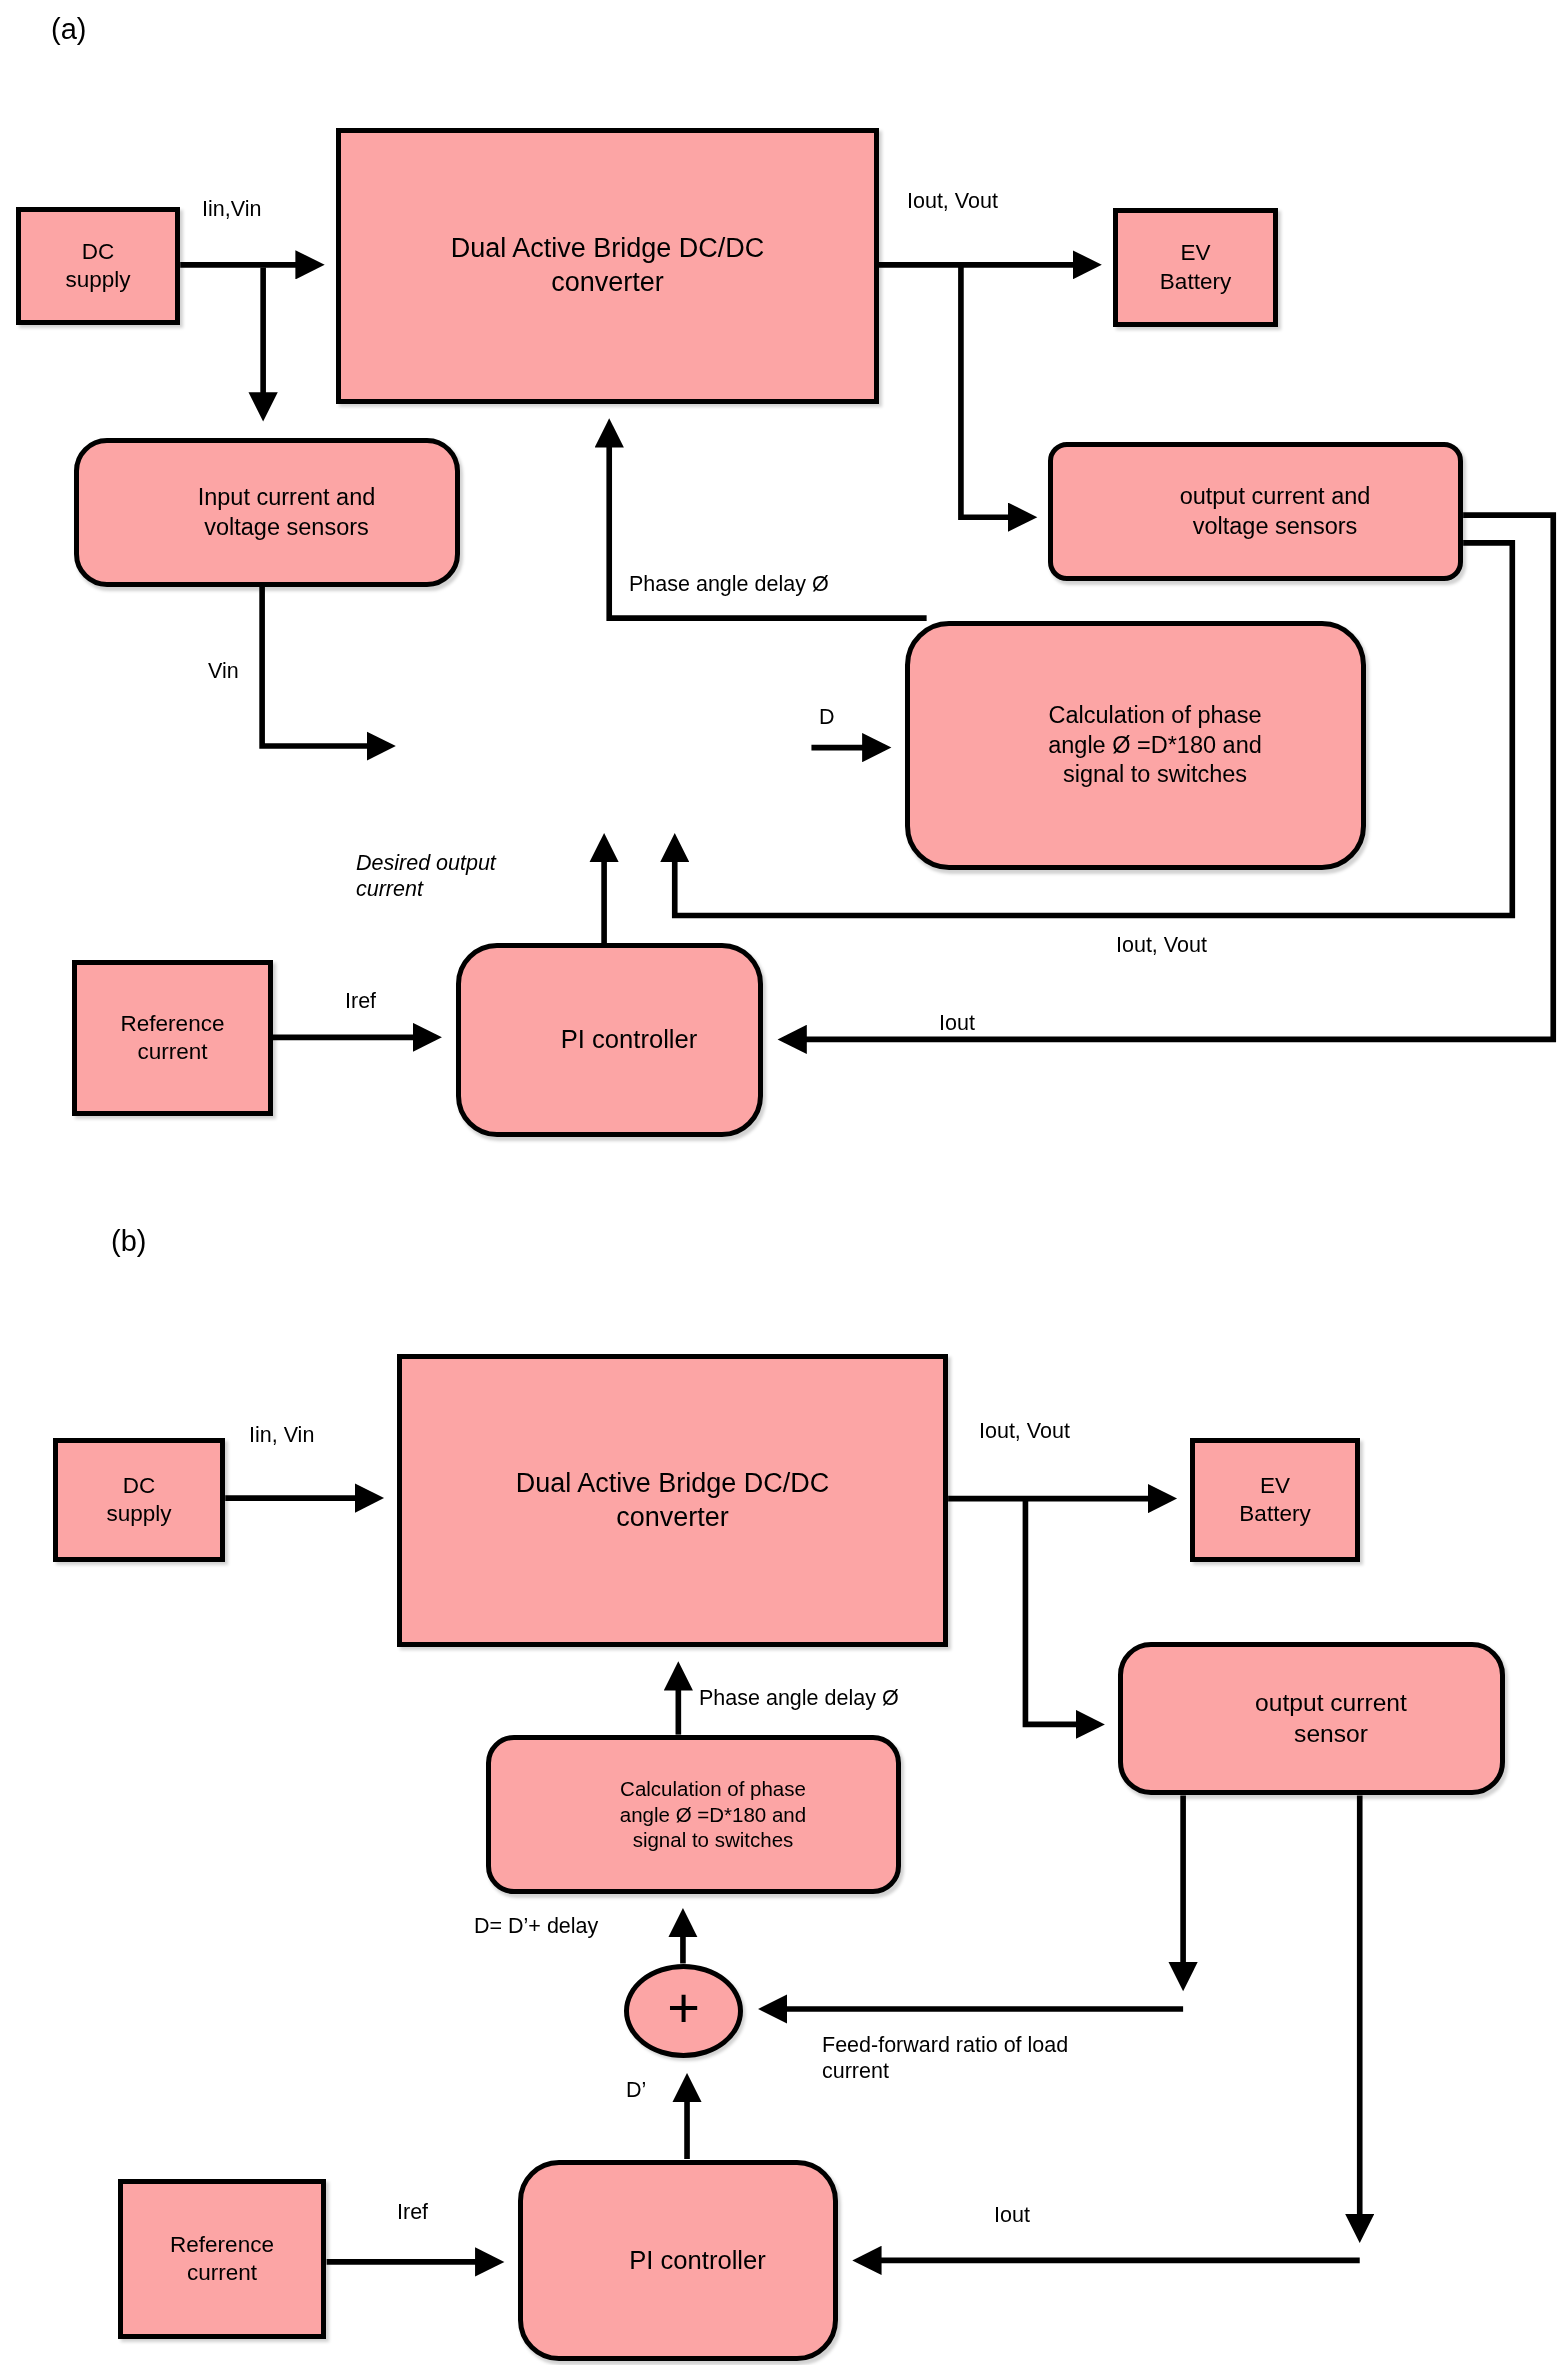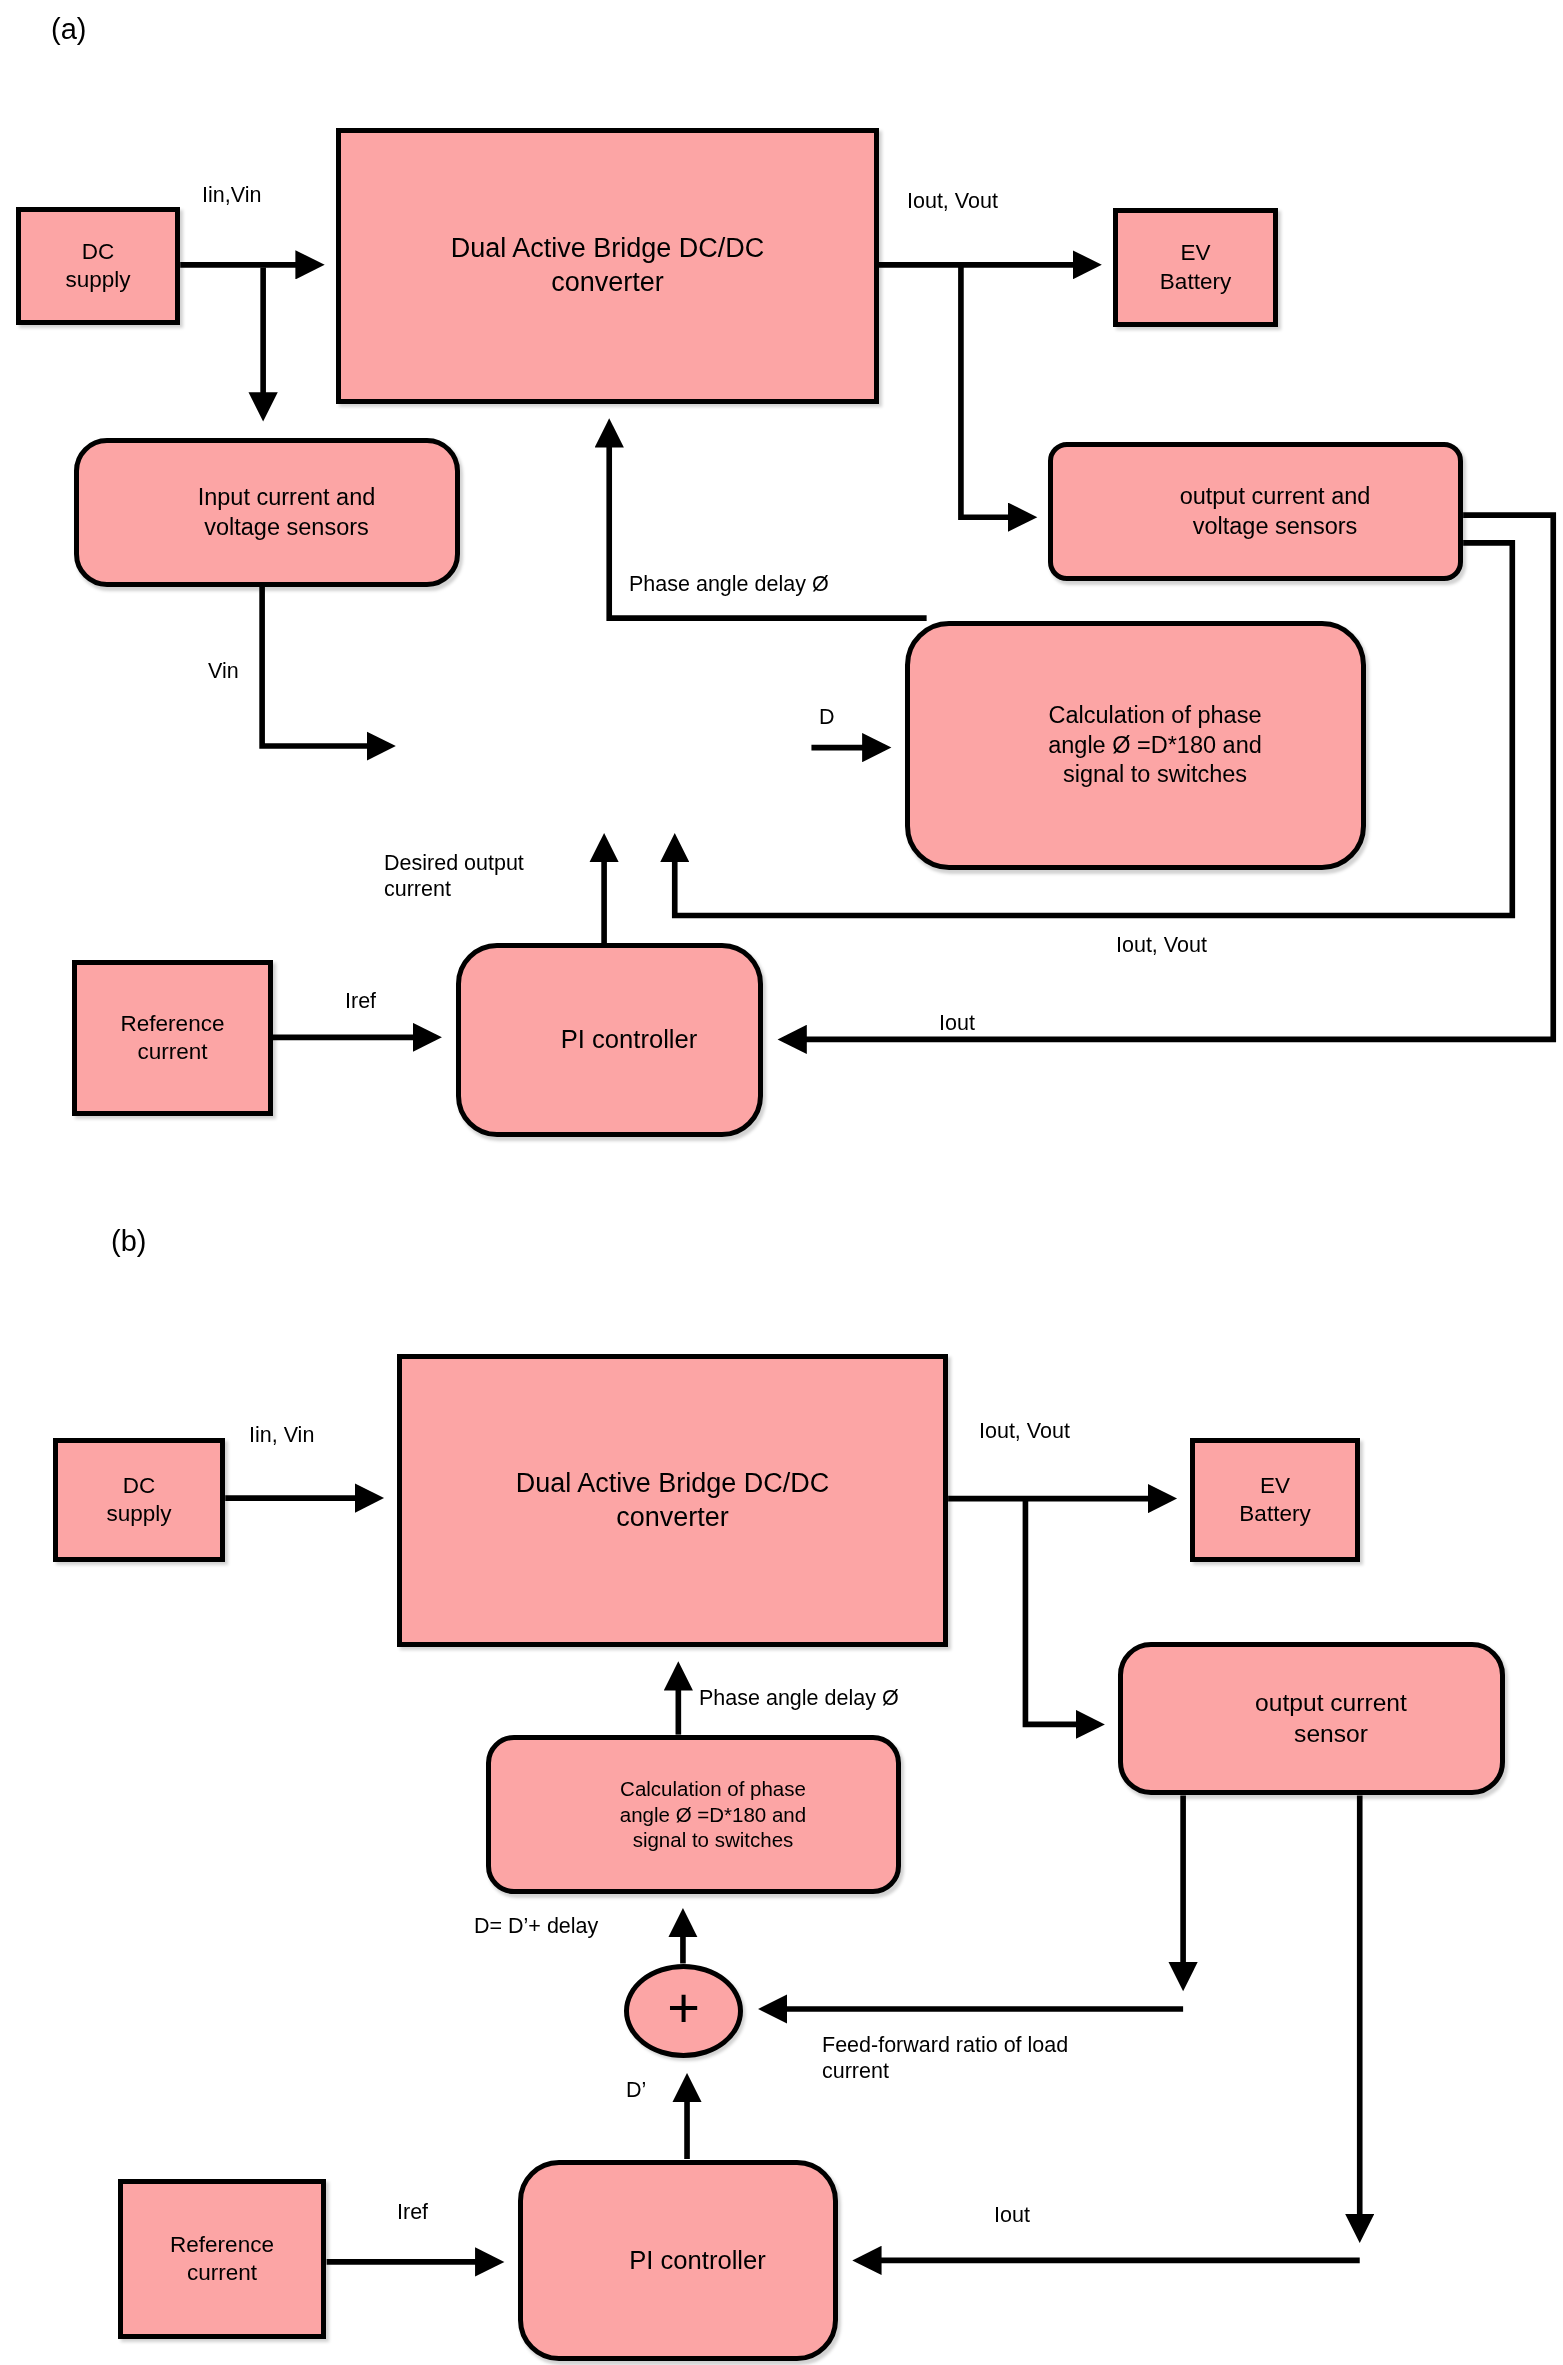--- a/index.html
+++ b/index.html
@@ -91,26 +91,26 @@
 
   <div class="box rounded" style="left:905px;top:621px;width:461px;height:249px;font-size:23.5px;border-radius:44px;">Calculation of phase
 angle Ø =D*180  and
 signal to switches</div>
 
   <div class="box rounded" style="left:456px;top:943px;width:307px;height:194px;font-size:25.6px;border-radius:41px;">PI controller</div>
 
   <div class="box" style="left:72px;top:960px;width:201px;height:156px;font-size:22.5px;">Reference
 current</div>
 
-  <div class="lbl" style="left:202px;top:183px;text-align:right;">Iin,Vin</div>
+  <div class="lbl" style="left:202px;top:197px;text-align:right;">Iin,Vin</div>
   <div class="lbl" style="left:907px;top:189px;">Iout, Vout</div>
   <div class="lbl" style="left:196px;top:659px;margin-left:12px;">Vin</div>
   <div class="lbl" style="left:629px;top:572px;">Phase angle delay Ø</div>
   <div class="lbl" style="left:819px;top:705px;">D</div>
-  <div class="lbl" style="left:384px;top:851px;">Desired output
+  <div class="lbl" style="left:356px;top:851px;font-style:italic;">Desired output
 current</div>
   <div class="lbl" style="left:1116px;top:933px;">Iout, Vout</div>
   <div class="lbl" style="left:345px;top:989px;">Iref</div>
   <div class="lbl" style="left:939px;top:1011px;">Iout</div>
 
   <div class="seclbl" style="left:111px;top:1225px;">(b)</div>
 
   <div class="box" style="left:53px;top:1438px;width:172px;height:124px;font-size:22.5px;">DC
 supply</div>
 

